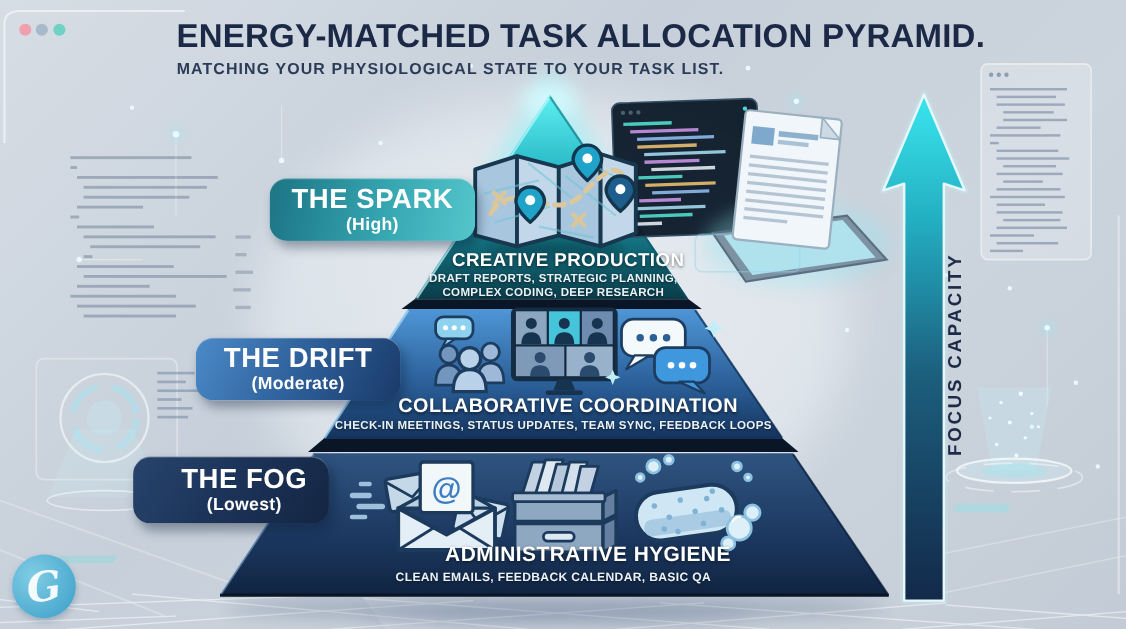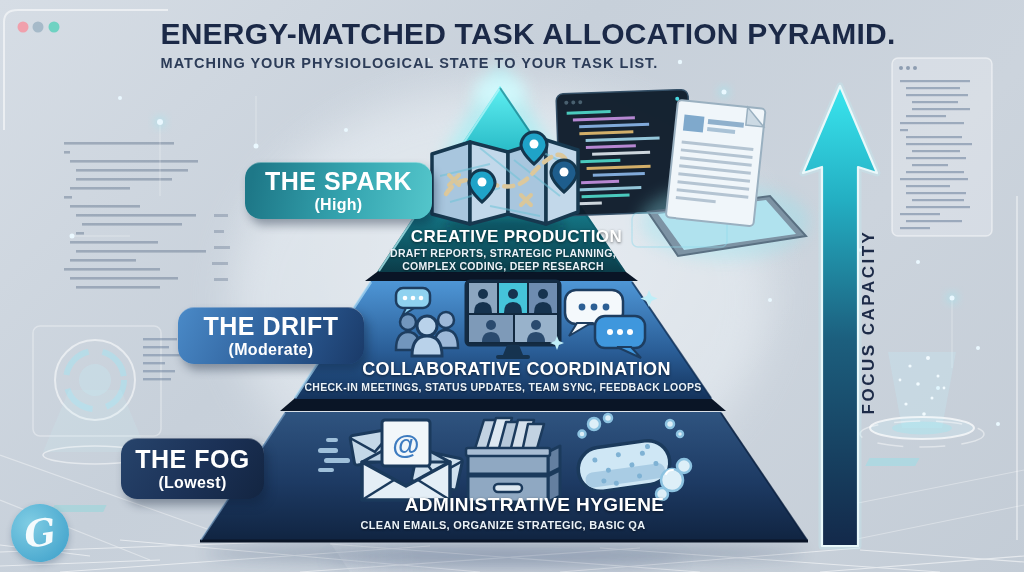--- a/index.html
+++ b/index.html
@@ -26,22 +26,22 @@
     display:flex;flex-direction:column;justify-content:center;
     box-shadow:4px 6px 10px rgba(12,28,52,.38);
     border-top:1px solid rgba(255,255,255,.35);
   }
   .pill-label{font-size:25px;font-weight:bold;letter-spacing:.5px;line-height:1.05;}
   .pill-sub{font-size:16px;font-weight:bold;letter-spacing:.3px;margin-top:2px;}
   .pill-spark{left:245px;top:162px;width:187px;height:56px;
     background:linear-gradient(100deg,#1e7888 5%,#35a5b0 55%,#54c6cb 100%);}
   .pill-drift{left:178px;top:307px;width:186px;height:56px;
     background:linear-gradient(115deg,#4a8ac8 0%,#2c5c96 55%,#1a3a68 100%);align-items:center;}
-  .pill-fog{left:121px;top:438px;width:143px;height:60px;
-    background:linear-gradient(125deg,#27446c 0%,#1b3156 55%,#132541 100%);}
+  .pill-fog{left:121px;top:415px;width:154px;height:60px;
+    background:linear-gradient(125deg,#27446c 0%,#1b3156 55%,#132541 100%);padding-left:24px;}
   
   .tier-heading{
     left:503px;transform:translateX(-50%);white-space:nowrap;
     color:#fff;font-weight:bold;letter-spacing:.4px;
     text-shadow:0 1px 3px rgba(0,0,0,.55);
     padding-left:27px;
   }
   .tier-tasks{
     left:503px;transform:translateX(-50%);white-space:nowrap;
     color:#eaf2f8;font-weight:bold;font-size:10.5px;letter-spacing:.3px;
@@ -533,21 +533,21 @@
 </div>
 
 <div class="abs tier-heading h-t1">CREATIVE PRODUCTION</div>
 <div class="abs tier-tasks s-t1a">DRAFT REPORTS, STRATEGIC PLANNING,</div>
 <div class="abs tier-tasks s-t1b">COMPLEX CODING, DEEP RESEARCH</div>
 
 <div class="abs tier-heading h-t2">COLLABORATIVE COORDINATION</div>
 <div class="abs tier-tasks s-t2">CHECK-IN MEETINGS, STATUS UPDATES, TEAM SYNC, FEEDBACK LOOPS</div>
 
 <div class="abs tier-heading h-t3">ADMINISTRATIVE HYGIENE</div>
-<div class="abs tier-tasks s-t3">CLEAN EMAILS, ORGANIZE STRATEGIC, BASIC QA</div>
+<div class="abs tier-tasks s-t3">CLEAN EMAILS, FEEDBACK CALENDAR, BASIC QA</div>
 
 <div class="abs focus-label">FOCUS CAPACITY</div>
 
 <div class="abs logo">
   <span>G</span>
 </div>
 
 </div>
 
 </body></html>

